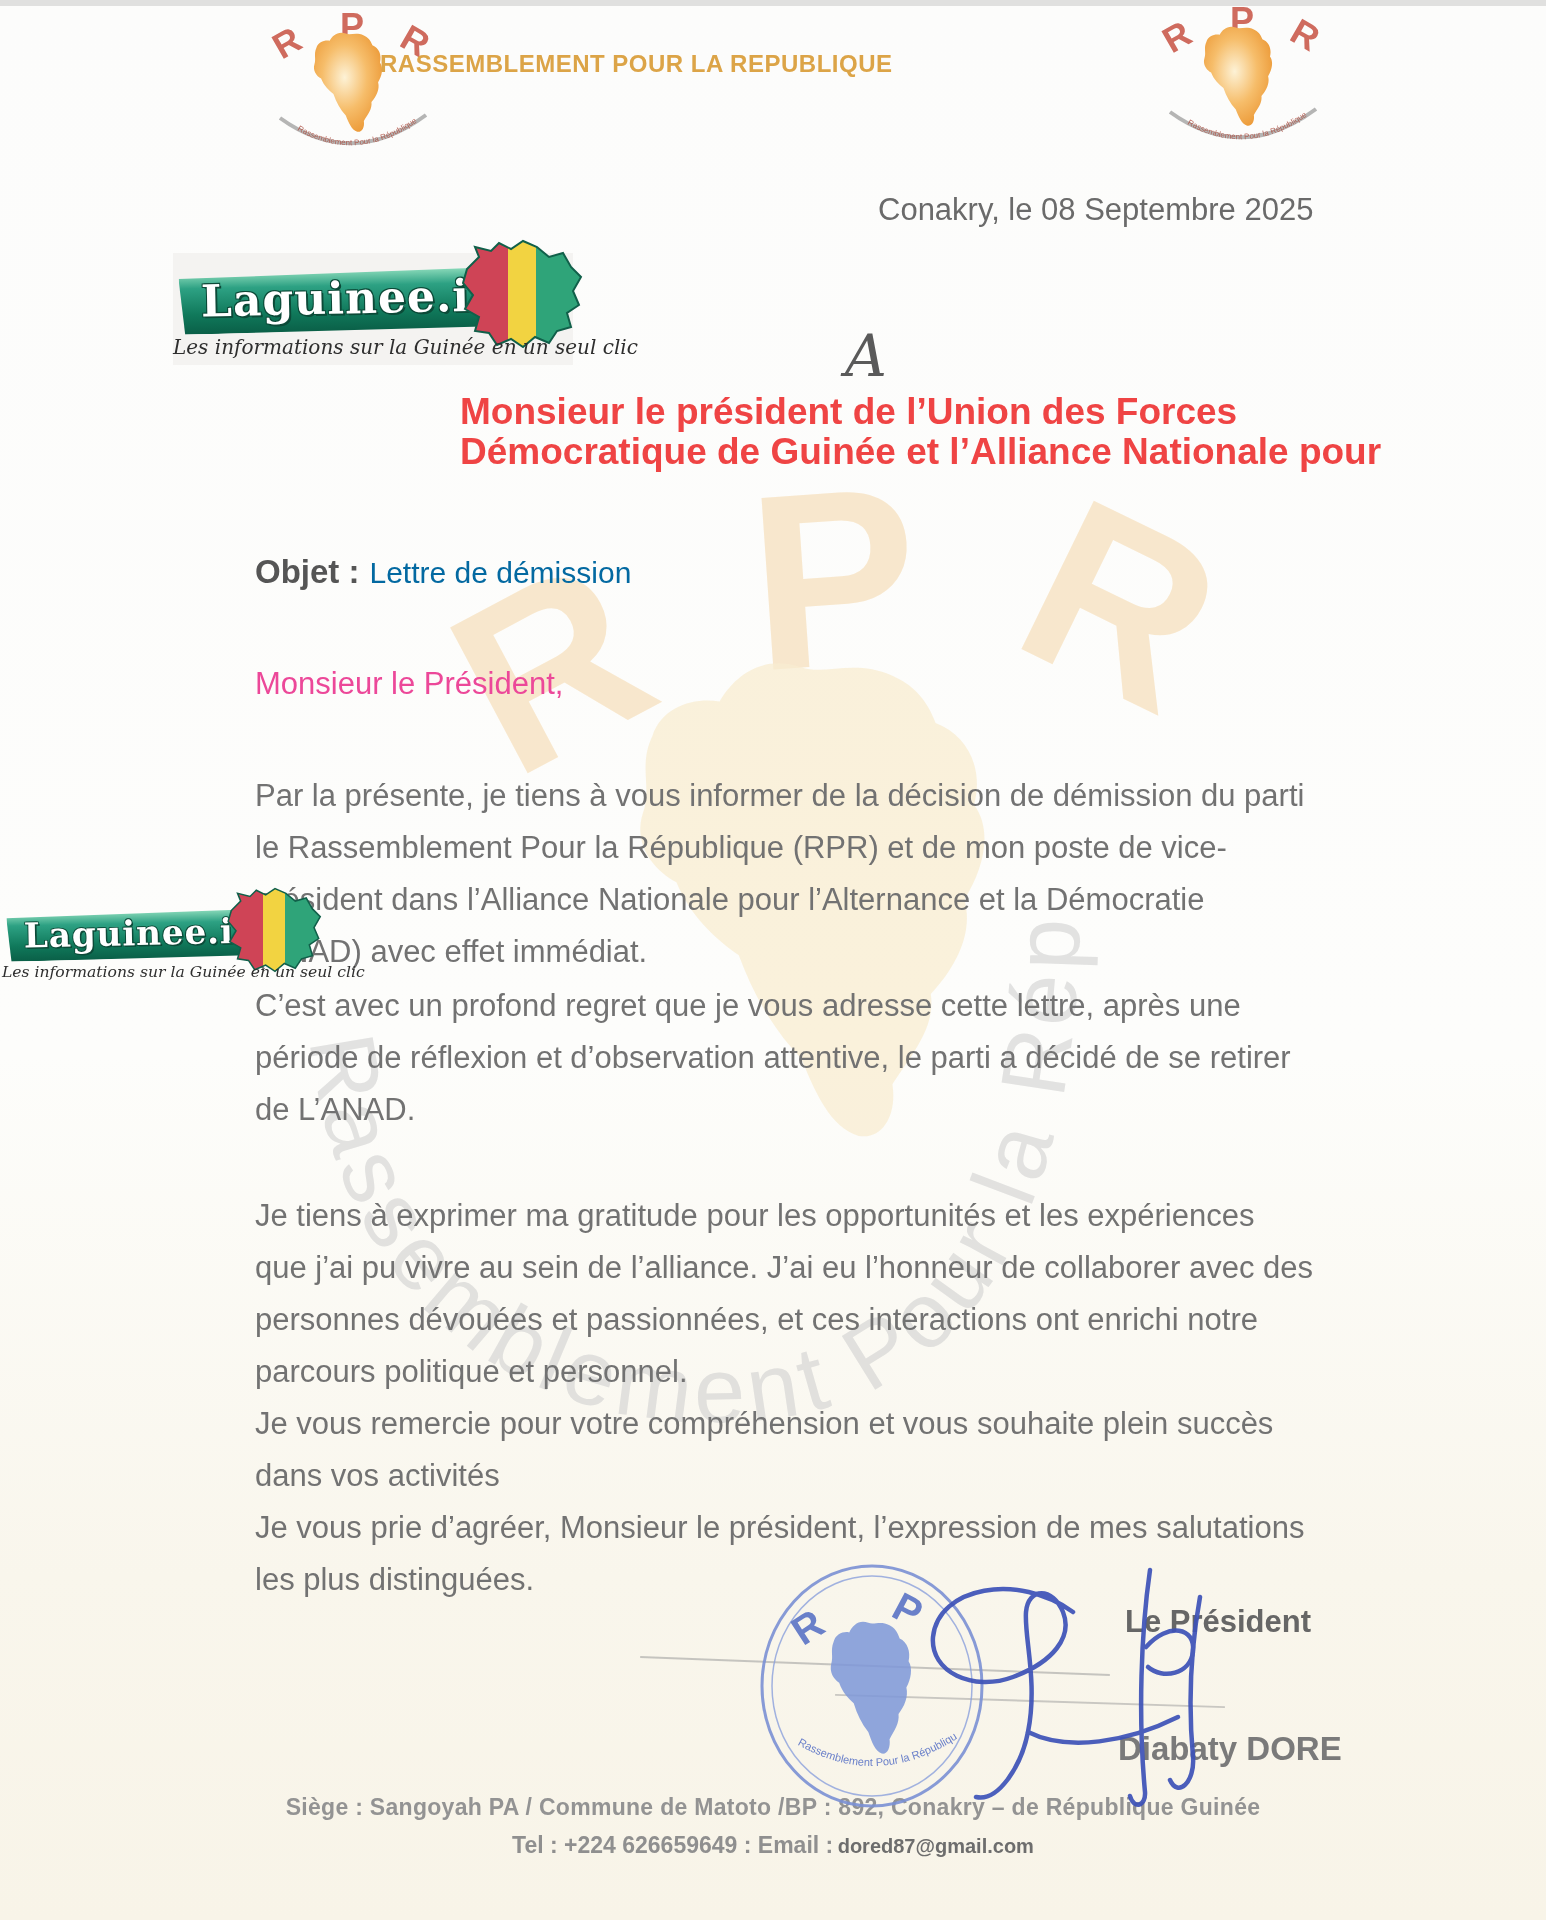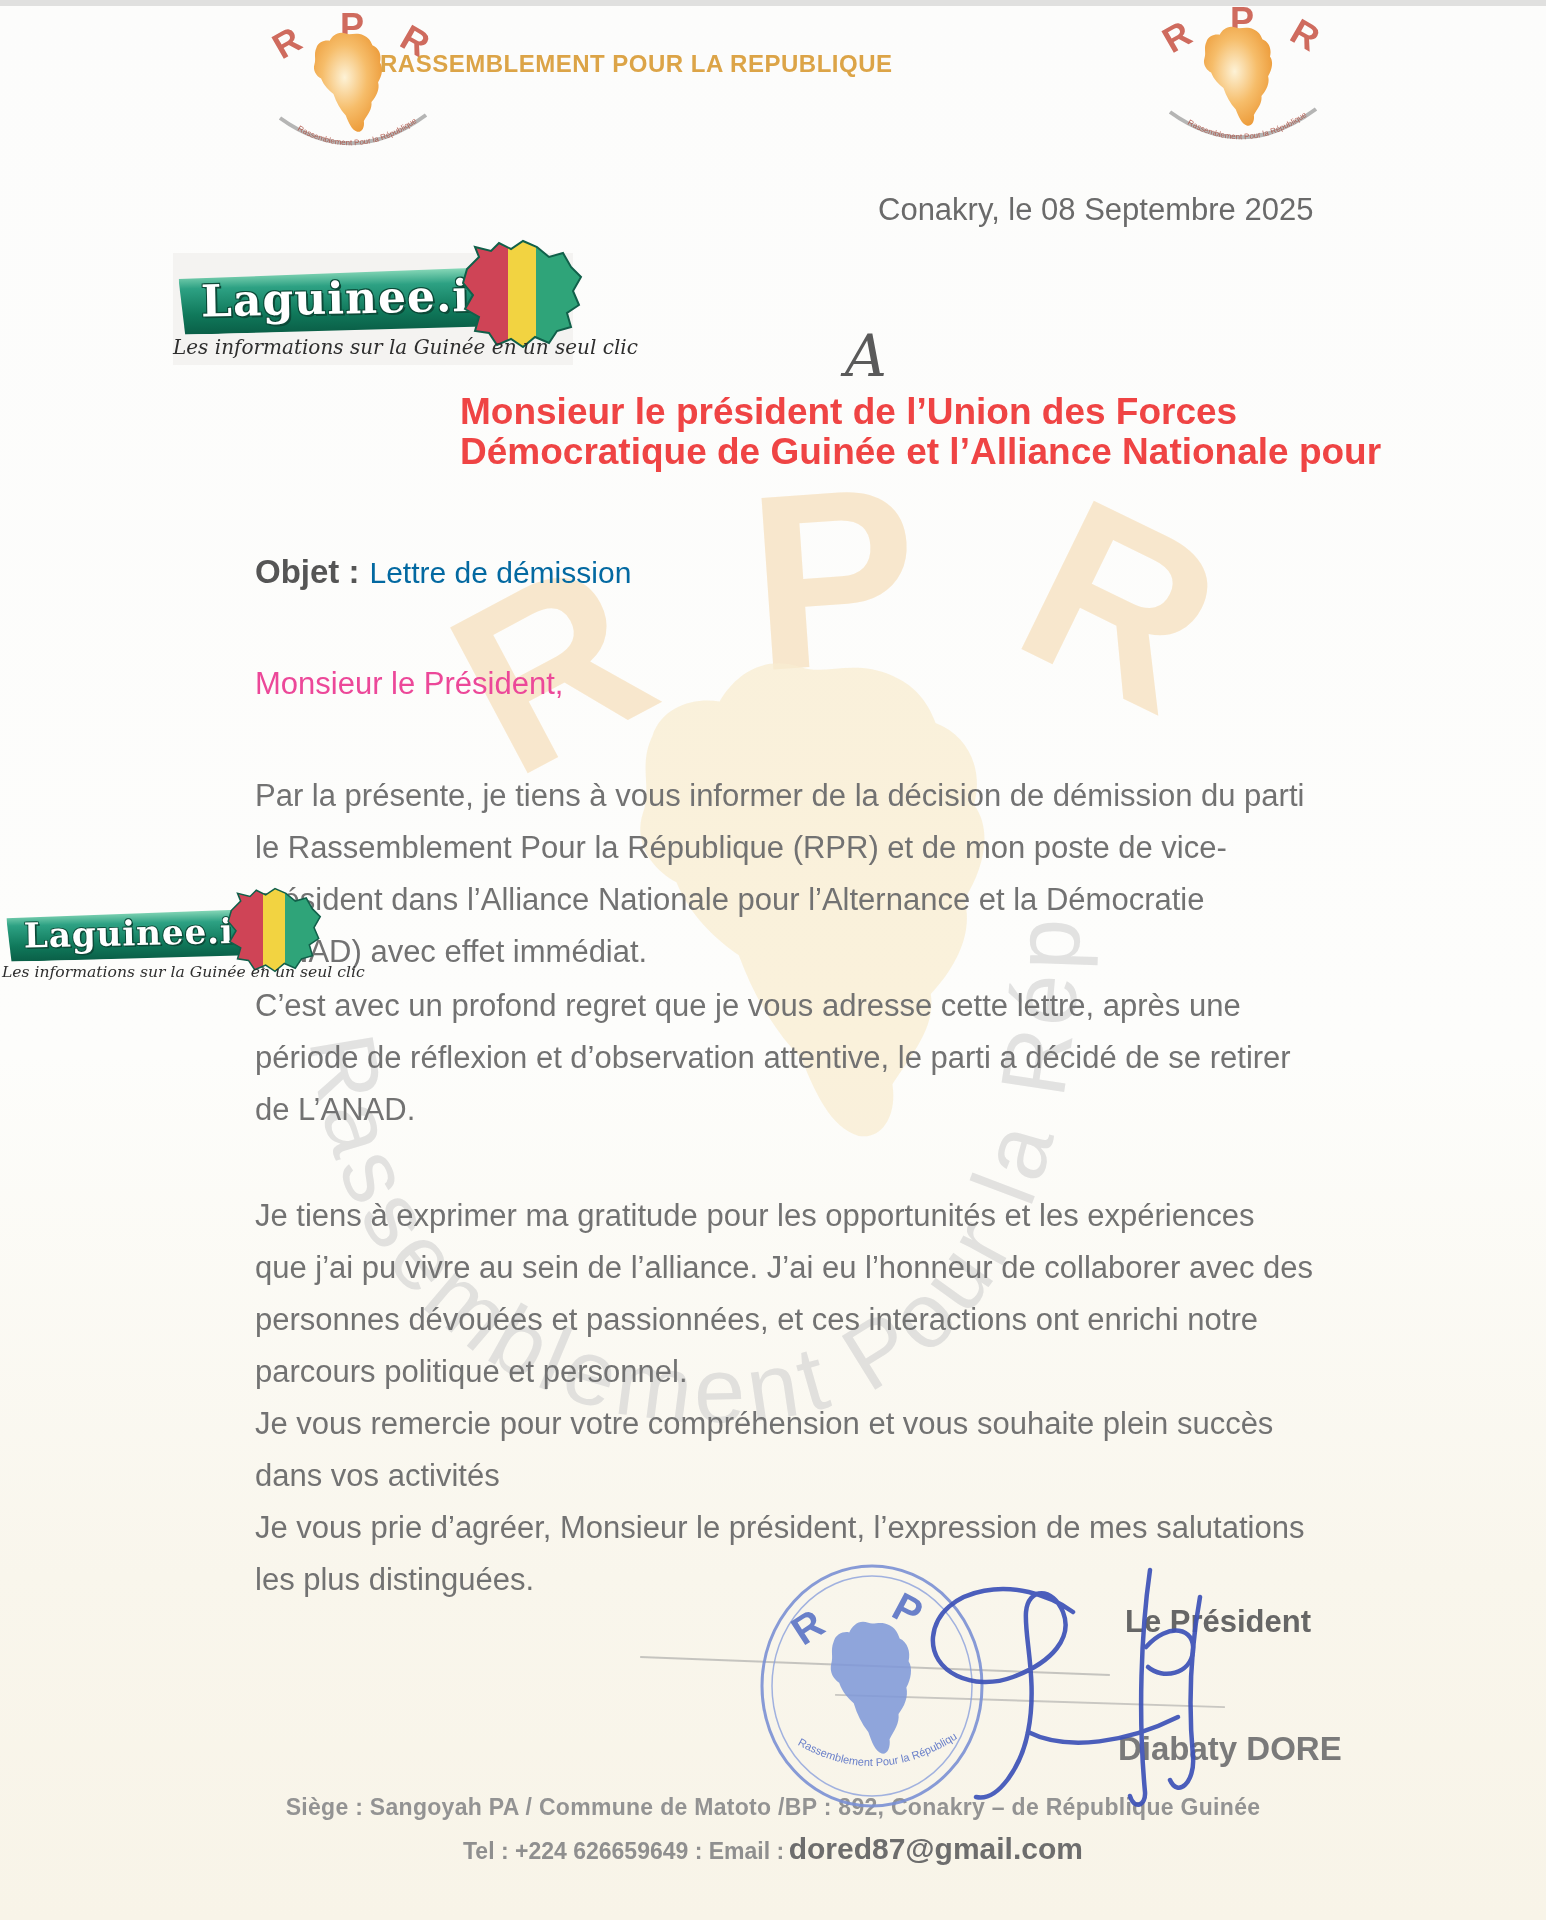--- a/index.html
+++ b/index.html
@@ -56,21 +56,21 @@
   .sig{left:878px;top:1552px;z-index:4;}
   .scanline{height:2px;background:#9a9a9a;z-index:2;}
   .sig-title{left:1125px;top:1604px;font-size:31px;font-weight:600;color:#666;z-index:2;}
   .sig-name{left:1118px;top:1730px;font-size:33px;font-weight:bold;color:#7a7a7a;z-index:2;}
 
   
   .footer1{left:0;top:1794px;width:1546px;text-align:center;font-size:23px;font-weight:bold;
            color:#939393;letter-spacing:.3px;z-index:2;}
   .footer2{left:0;top:1832px;width:1546px;text-align:center;color:#8f8f8f;z-index:2;}
   .footer2 .pre{font-size:23px;font-weight:bold;}
-  .footer2 .mail{font-size:30px;font-weight:bold;color:#6d6d6d;}
+  .footer2 .mail{font-size:20px;font-weight:bold;color:#6d6d6d;}
 </style>
 </head>
 <body>
 
 <div class="abs scan-edge"></div>
 
 <svg class="abs wm-svg" width="1100" height="1150" viewBox="0 0 1100 1150">
   <text class="wm-letter" font-size="240" text-anchor="middle" transform="translate(310,380) rotate(-28)">R</text>
   <text class="wm-letter" font-size="250" text-anchor="middle" transform="translate(560,305) rotate(-4)">P</text>
   <text class="wm-letter" font-size="240" text-anchor="middle" transform="translate(805,320) rotate(26)">R</text>

